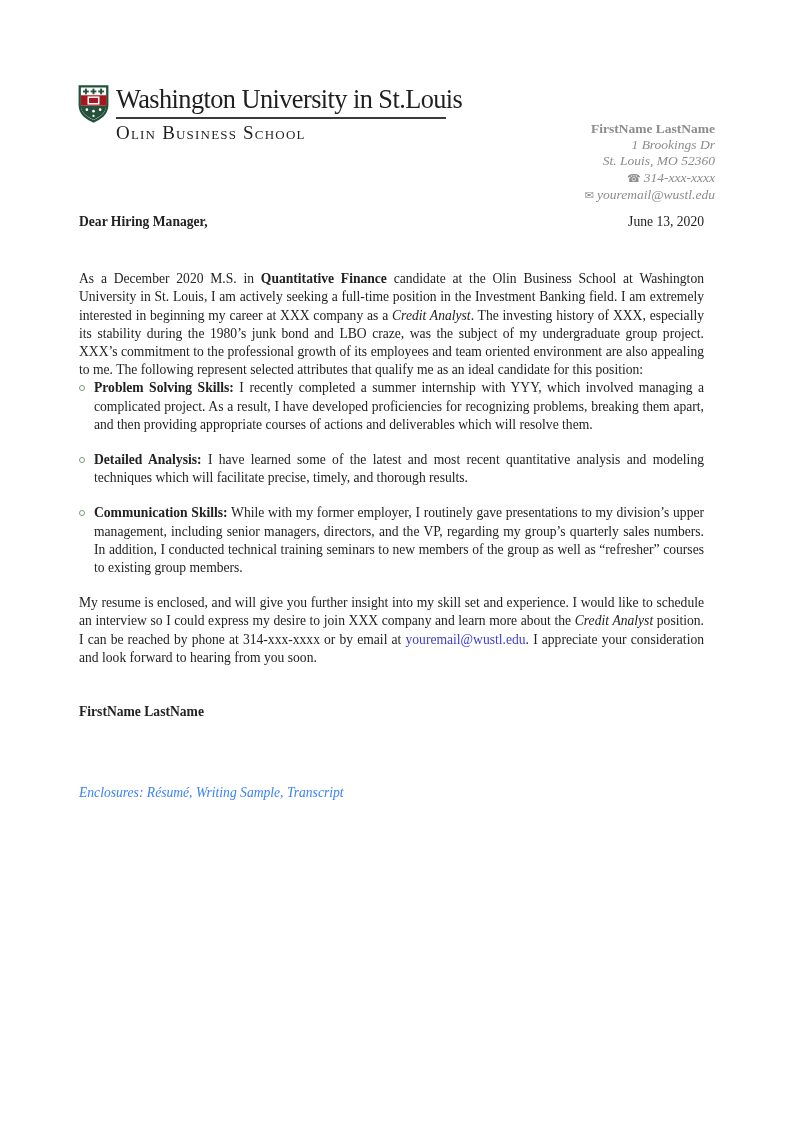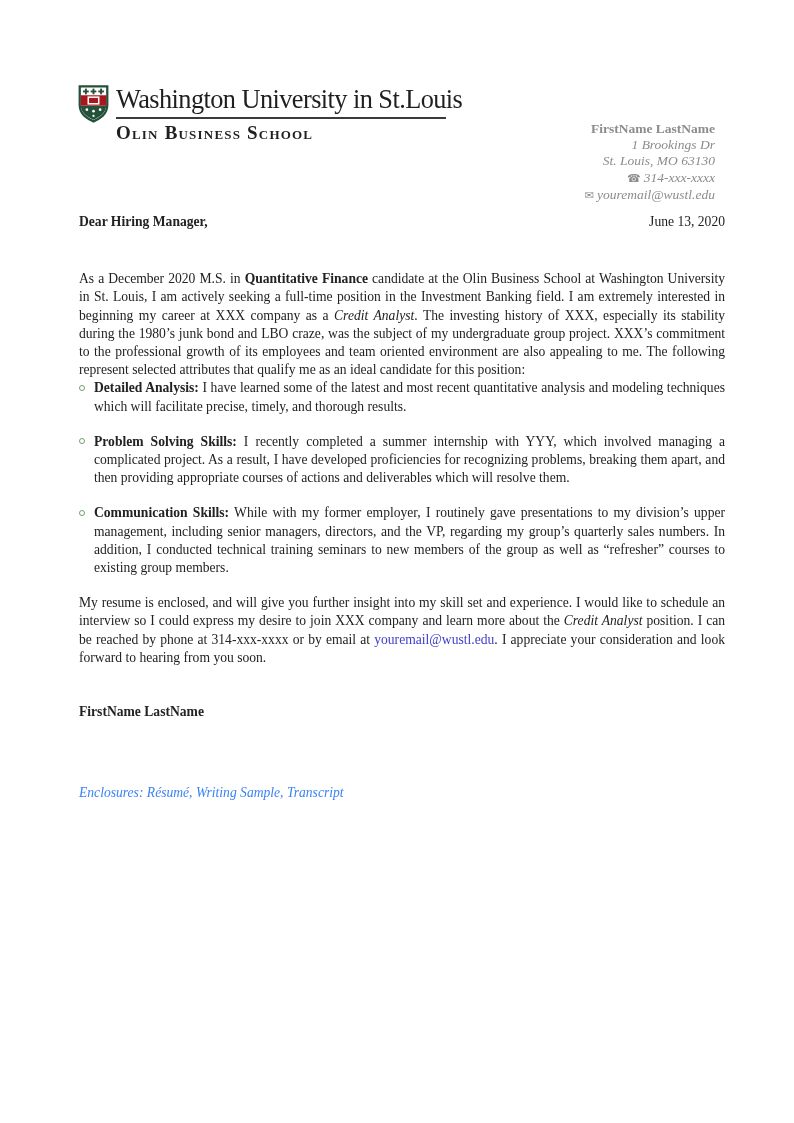--- a/index.html
+++ b/index.html
@@ -45,21 +45,20 @@
     background:#3a3a3a;
     margin:2px 0 4px 0;
     width:330px;
   }
   .logo-school{
     font-variant:small-caps;
     font-size:19px;
     letter-spacing:1.2px;
     color:var(--logo-ink);
     line-height:1.05;
-    font-weight:bold;
   }
   
   .sender{
     position:absolute;
     right:79px; top:121px;
     text-align:right;
     color:var(--muted-gray);
     font-size:13.5px;
     line-height:16.2px;
   }
@@ -67,21 +66,21 @@
   .sender .it{font-style:italic;margin-left:32px;}
   .contact-icon{
     font-family:"DejaVu Sans", sans-serif;
     font-style:normal;
     font-size:11px;
     margin-right:3px;
   }
   
   .letter{
     position:absolute;
-    left:79px; right:69px; top:213px;
+    left:79px; right:90px; top:213px;
     font-size:13.6px;
     line-height:18.2px;
   }
   .salutation-row{
     display:flex;
     justify-content:space-between;
     align-items:baseline;
     margin-bottom:39px;
   }
   .salutation{font-weight:bold;}
@@ -143,42 +142,42 @@
     <div class="logo-text">
       <div class="logo-name">Washington University in St.Louis</div>
       <div class="logo-divider"></div>
       <div class="logo-school">Olin Business School</div>
     </div>
   </div>
 
   <div class="sender">
     <div class="name">FirstName LastName</div>
     <div class="it">1 Brookings Dr</div>
-    <div class="it">St. Louis, MO 63130</div>
+    <div class="it">St. Louis, MO 52360</div>
     <div class="it"><span class="contact-icon">☎</span><span>314-xxx-xxxx</span></div>
     <div class="it"><span class="contact-icon">✉</span><span>youremail@wustl.edu</span></div>
   </div>
 
   <div class="letter">
 
     <div class="salutation-row">
       <span class="salutation">Dear Hiring Manager,</span>
       <span class="date">June 13, 2020</span>
     </div>
 
     <p class="body-par opening"><span>As a December 2020 M.S. in </span><span class="seg-bold">Quantitative Finance</span><span> candidate at the Olin Business School at Washington University in St. Louis, I am actively seeking a full-time position in the Investment Banking field. I am extremely interested in beginning my career at XXX company as a </span><span class="seg-italic">Credit Analyst</span><span>. The investing history of XXX, especially its stability during the 1980’s junk bond and LBO craze, was the subject of my undergraduate group project. XXX’s commitment to the professional growth of its employees and team oriented environment are also appealing to me. The following represent selected attributes that qualify me as an ideal candidate for this position:</span></p>
 
     <ul class="skills">
       <li>
         <span class="skill-bullet"></span>
-        <span class="skill-label">Detailed Analysis:</span><span> I have learned some of the latest and most recent quantitative analysis and modeling techniques which will facilitate precise, timely, and thorough results.</span>
+        <span class="skill-label">Problem Solving Skills:</span><span> I recently completed a summer internship with YYY, which involved managing a complicated project. As a result, I have developed proficiencies for recognizing problems, breaking them apart, and then providing appropriate courses of actions and deliverables which will resolve them.</span>
       </li>
       <li>
         <span class="skill-bullet"></span>
-        <span class="skill-label">Problem Solving Skills:</span><span> I recently completed a summer internship with YYY, which involved managing a complicated project. As a result, I have developed proficiencies for recognizing problems, breaking them apart, and then providing appropriate courses of actions and deliverables which will resolve them.</span>
+        <span class="skill-label">Detailed Analysis:</span><span> I have learned some of the latest and most recent quantitative analysis and modeling techniques which will facilitate precise, timely, and thorough results.</span>
       </li>
       <li>
         <span class="skill-bullet"></span>
         <span class="skill-label">Communication Skills:</span><span> While with my former employer, I routinely gave presentations to my division’s upper management, including senior managers, directors, and the VP, regarding my group’s quarterly sales numbers. In addition, I conducted technical training seminars to new members of the group as well as “refresher” courses to existing group members.</span>
       </li>
     </ul>
 
     <p class="body-par closing"><span>My resume is enclosed, and will give you further insight into my skill set and experience. I would like to schedule an interview so I could express my desire to join XXX company and learn more about the </span><span class="seg-italic">Credit Analyst</span><span> position. I can be reached by phone at 314-xxx-xxxx or by email at </span><span class="seg-link">youremail@wustl.edu</span><span>. I appreciate your consideration and look forward to hearing from you soon.</span></p>
 
 

